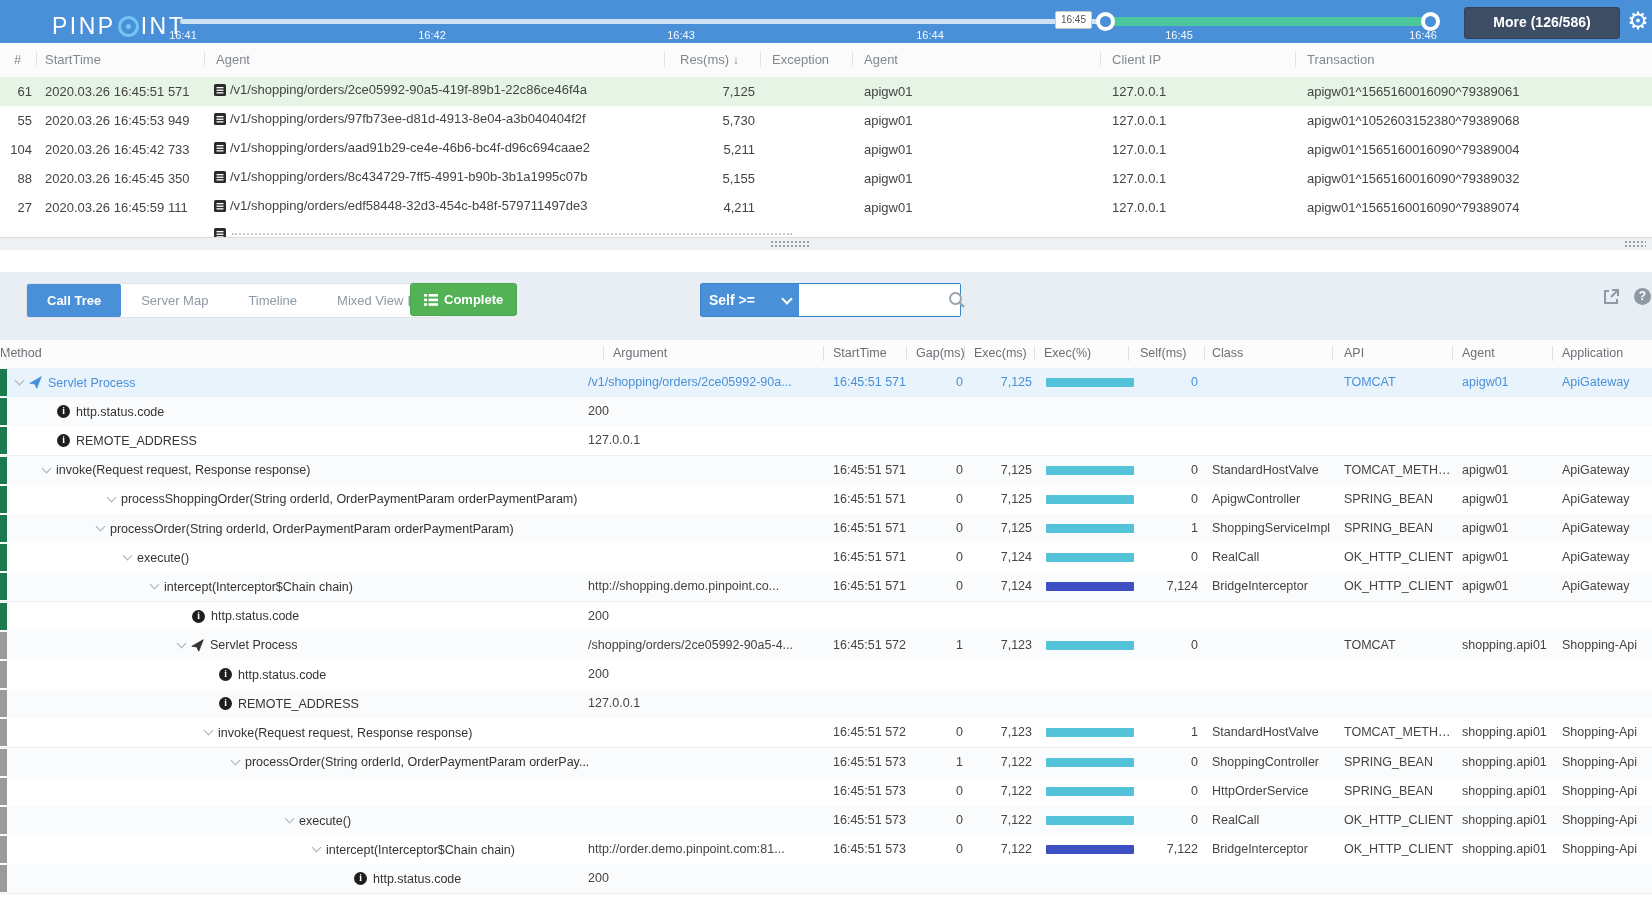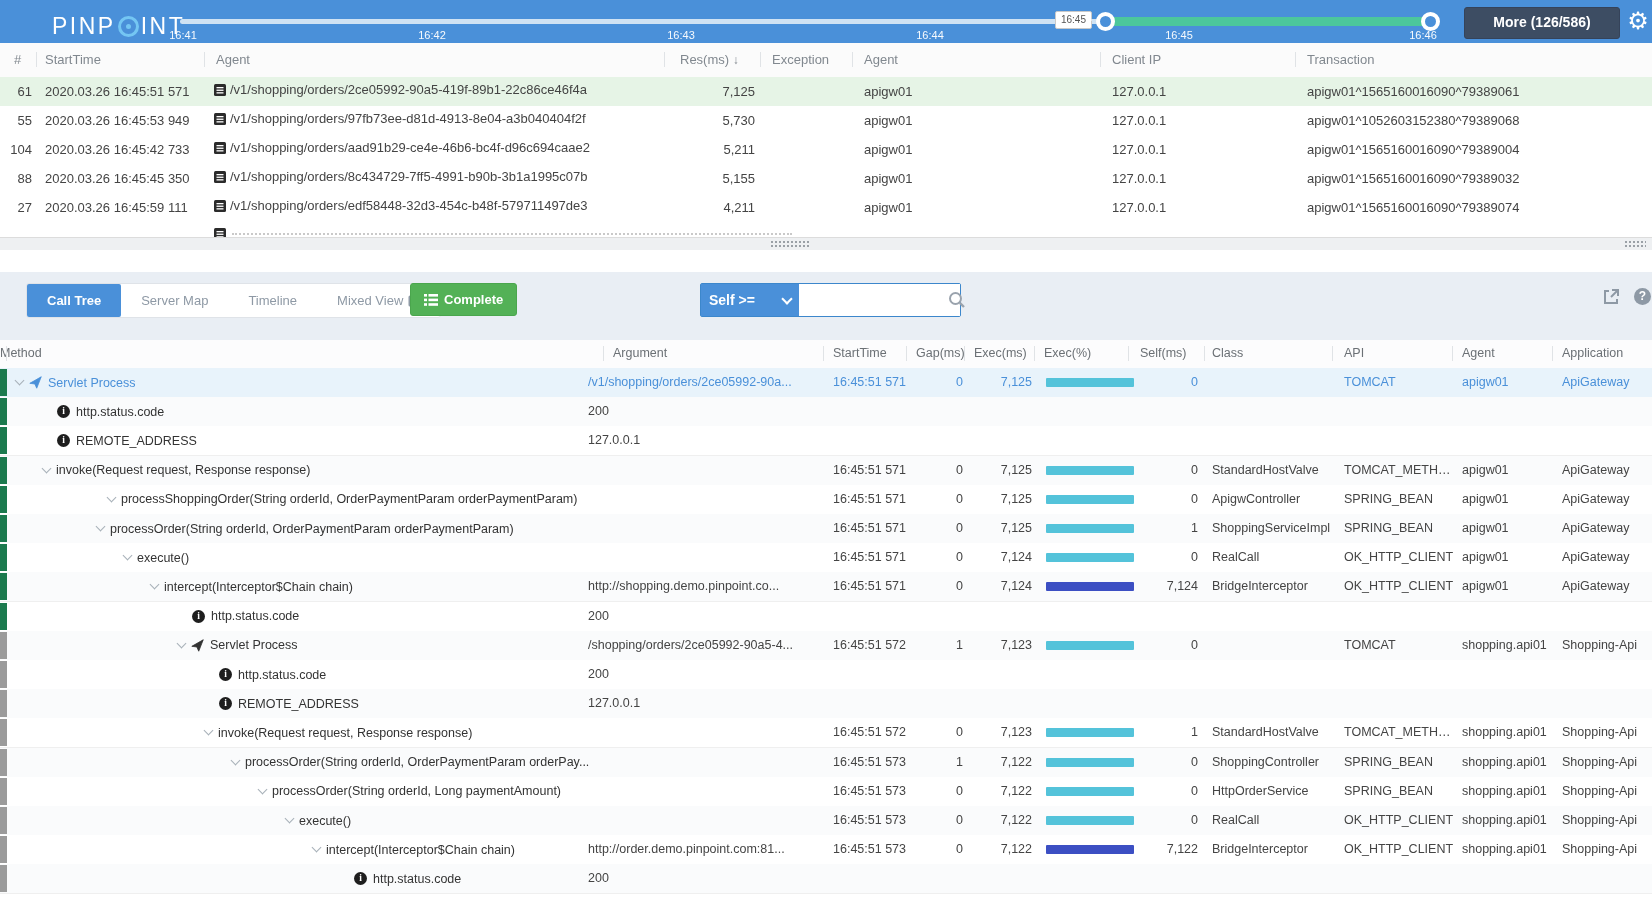--- a/index.html
+++ b/index.html
@@ -536,24 +536,20 @@
     <span class="cell r" style="left:972px;width:60px">7,122</span>
     <span class="bar cyan"></span>
     <span class="cell r" style="left:1138px;width:60px">0</span>
     <span class="cell" style="left:1212px;width:125px">ShoppingController</span>
     <span class="cell" style="left:1344px;width:112px">SPRING_BEAN</span>
     <span class="cell" style="left:1462px;width:95px">shopping.api01</span>
     <span class="cell" style="left:1562px;width:86px">Shopping-Api</span>
   </div>
   <div class="tr " style="top:776.8px">
     <span class="mark gray"></span>
-    <div class="mcell" style="padding-left:259px">
-      <span class="chev"></span>
-          <span class="mlabel">processOrder(String orderId, Long paymentAmount)</span>
-    </div>
     <span class="cell" style="left:588px;width:230px"></span>
     <span class="cell" style="left:833px;width:90px">16:45:51 573</span>
     <span class="cell r" style="left:923px;width:40px">0</span>
     <span class="cell r" style="left:972px;width:60px">7,122</span>
     <span class="bar cyan"></span>
     <span class="cell r" style="left:1138px;width:60px">0</span>
     <span class="cell" style="left:1212px;width:125px">HttpOrderService</span>
     <span class="cell" style="left:1344px;width:112px">SPRING_BEAN</span>
     <span class="cell" style="left:1462px;width:95px">shopping.api01</span>
     <span class="cell" style="left:1562px;width:86px">Shopping-Api</span>

